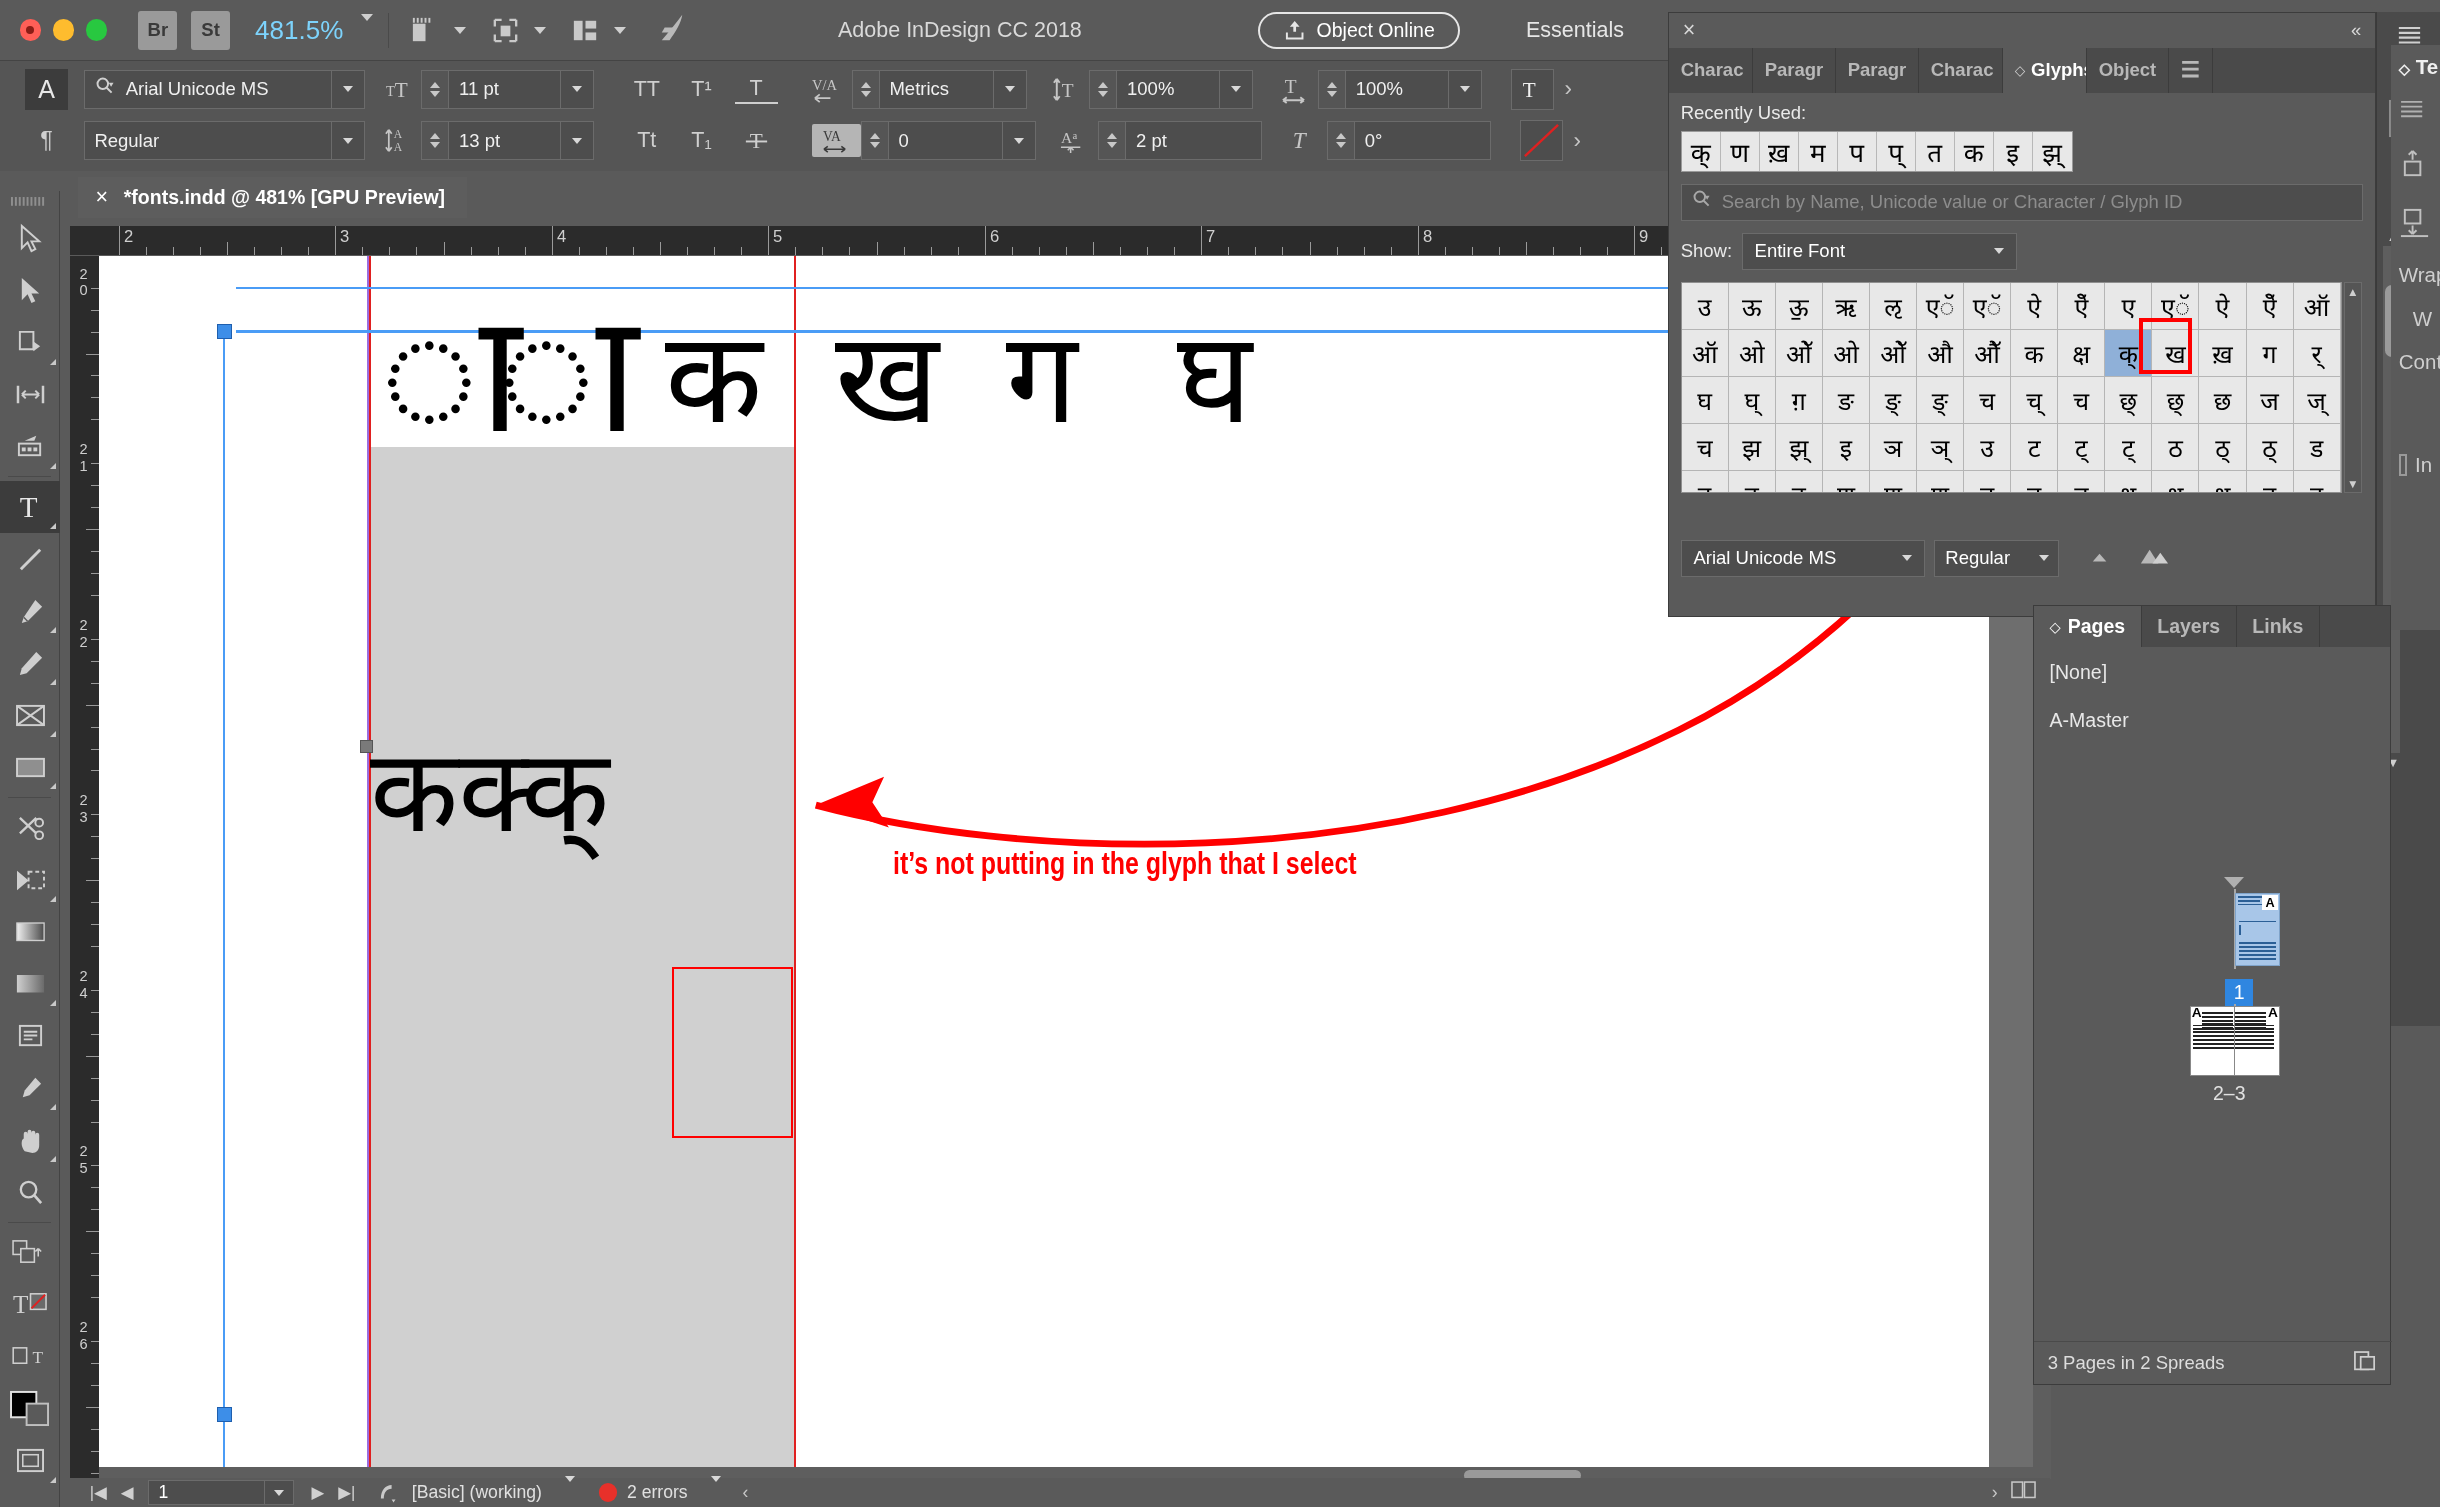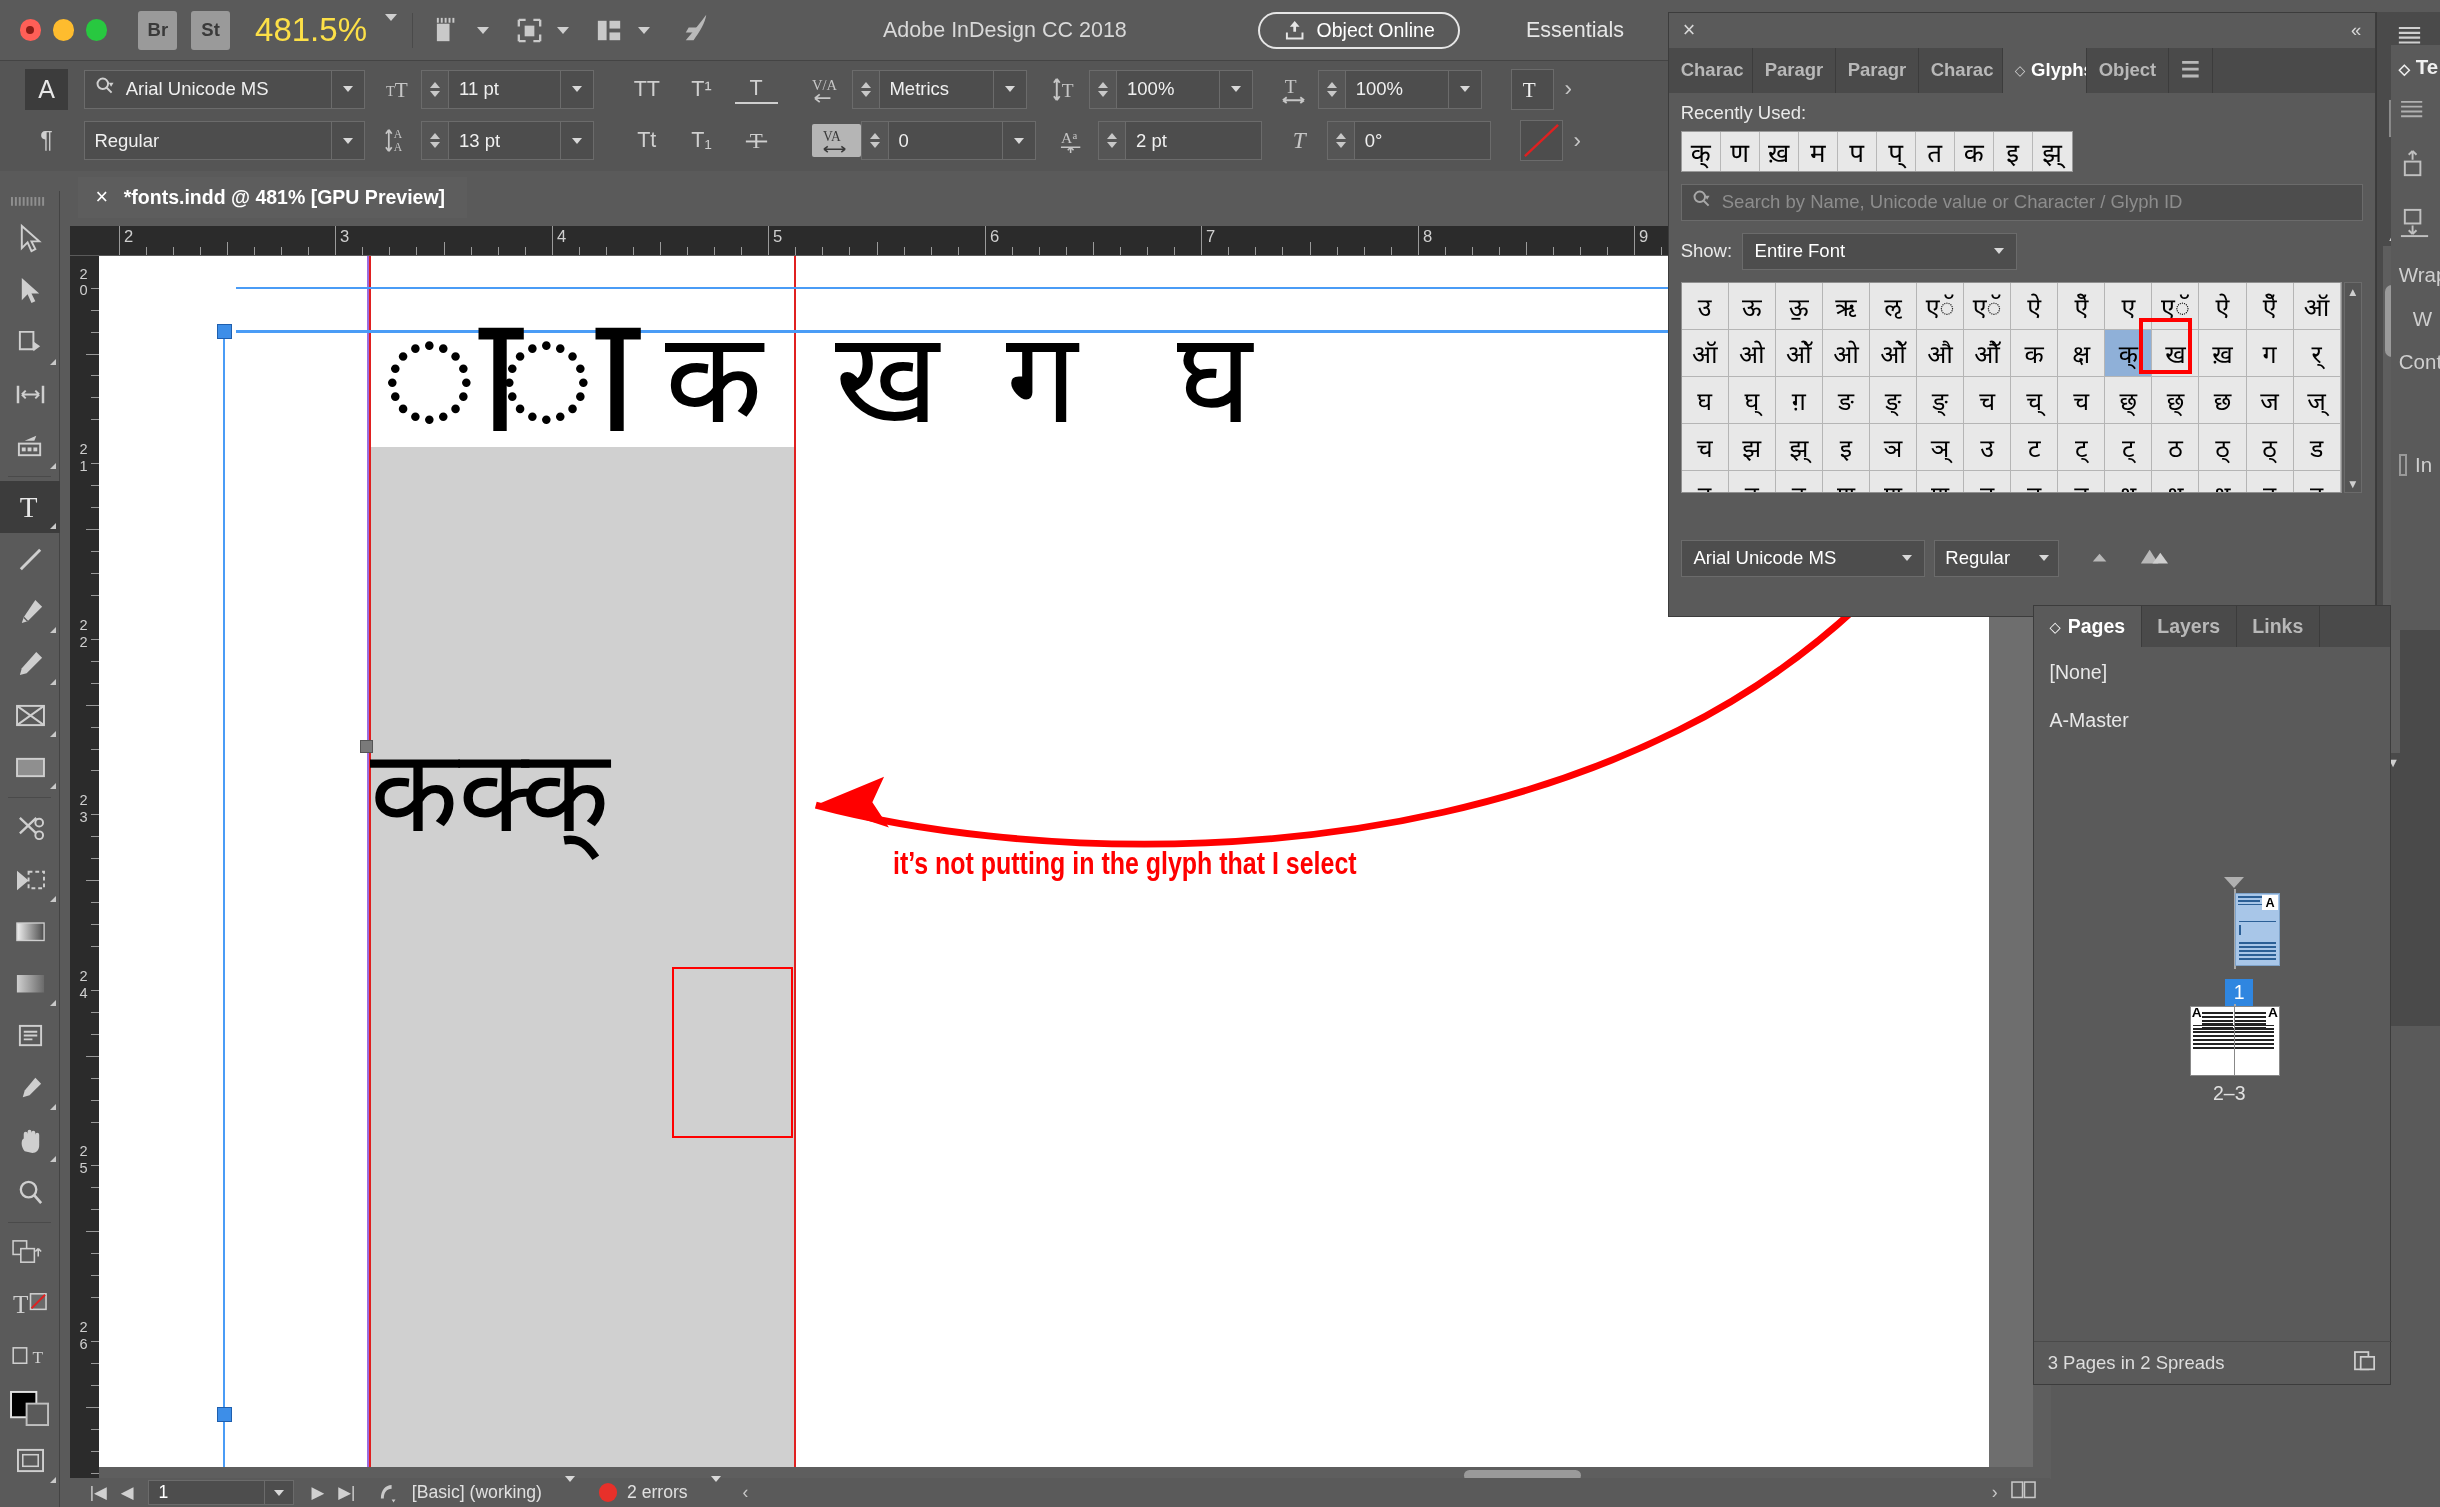--- a/index.html
+++ b/index.html
@@ -11,25 +11,25 @@
   #appbar { position:absolute; left:0; top:0; width:2440px; height:60px;
     background:#5a5a5a; display:flex; align-items:center; }
   .traffic { display:flex; gap:11.7px; margin-left:19.5px; }
   .tl { width:21.5px; height:21.5px; border-radius:50%; }
   .tl.r{background:#ff5f57;} .tl.y{background:#febc2e;} .tl.g{background:#28c840;}
   .tl.r::after{content:""; display:block; width:7.8px;height:7.8px;border-radius:50%;
     background:#8b1d16; margin:6.8px auto;}
   .appicon { width:39px;height:39px;background:#9a9a9a;color:#3a3a3a;
     font-size:18.5px;font-weight:bold;display:flex;align-items:center;
     justify-content:center;border-radius:2.9px; }
-  .zoomval { color:#fde047; font-size:33px; margin-left:25px; }
+  .zoomval { color:#7dd3fc; font-size:26px; margin-left:25px; }
   .chev { width:0;height:0;border-left:6.8px solid transparent;
     border-right:6.8px solid transparent;border-top:7.8px solid #cfcfcf; }
   .vsepr { width:1px;height:35px;background:#4a4a4a; margin:0 15.6px; }
-  #apptitle { position:absolute; left:883px; top:0; height:60px; display:flex;
+  #apptitle { position:absolute; left:838px; top:0; height:60px; display:flex;
     align-items:center; color:#d9d9d9; font-size:21.5px; }
   #publish { position:absolute; left:1258px; top:11.7px; height:37px; padding:0 23.4px;
     border:2px solid #e6e6e6; border-radius:18.5px; color:#fff; font-size:19.5px;
     display:flex; align-items:center; gap:9.8px; }
   #essentials { position:absolute; left:1526px; top:0; height:60px; display:flex;
     align-items:center; color:#e6e6e6; font-size:21.5px; }
 
   
   #ctrlbar { position:absolute; left:0; top:60px; width:2440px; height:111px;
     background:#555; border-top:1px solid #444; }

